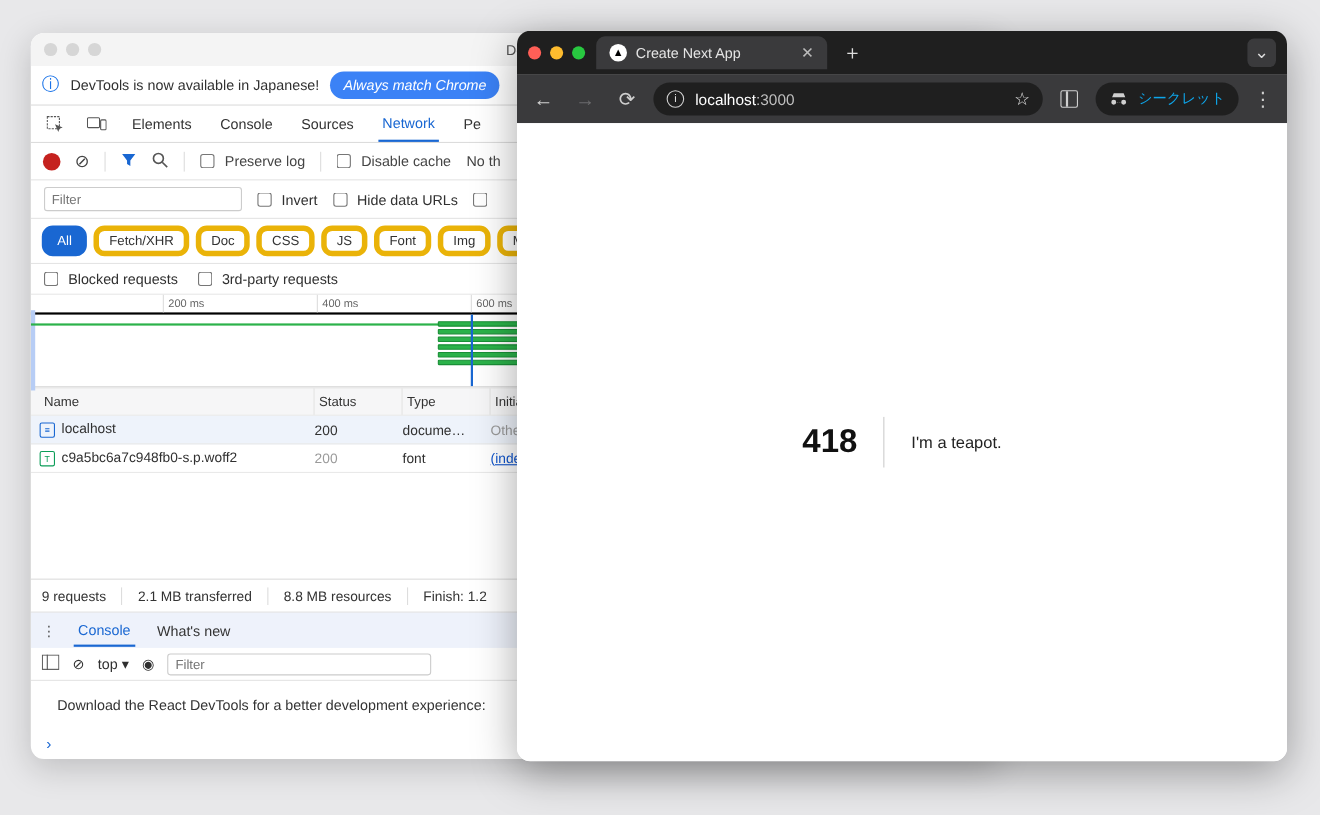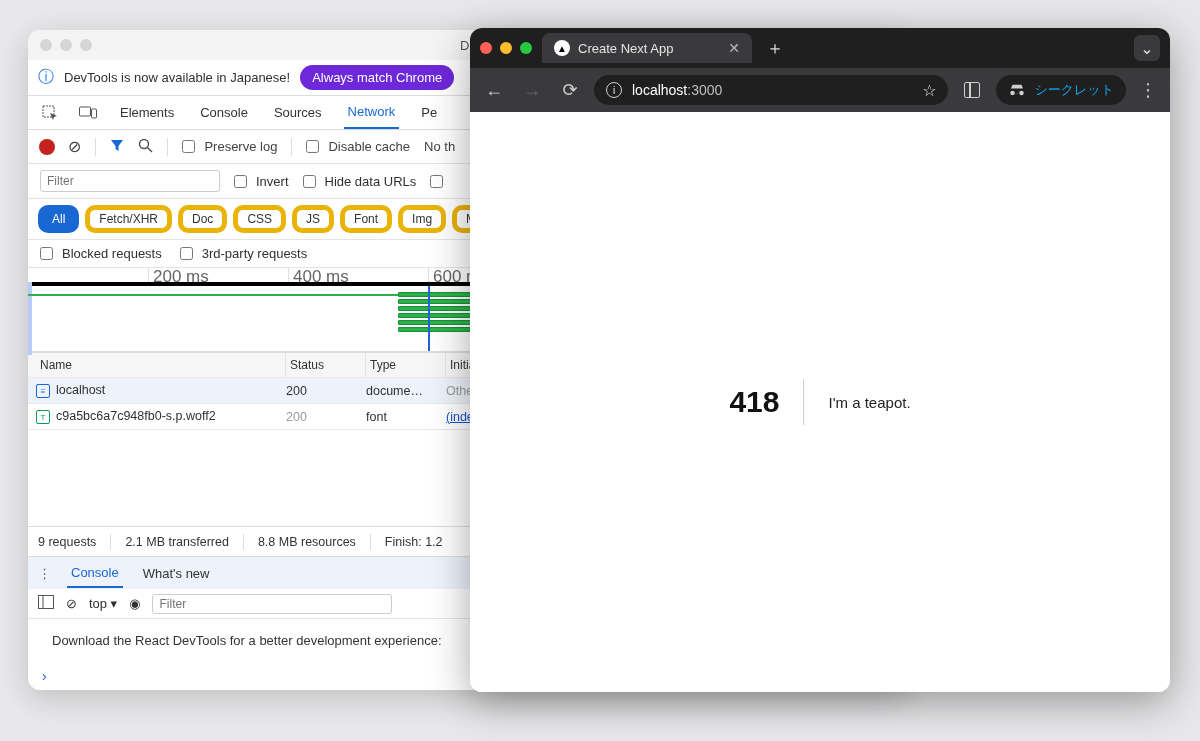--- a/index.html
+++ b/index.html
@@ -10,39 +10,39 @@
     position:absolute; left:28px; top:30px; width:880px; height:660px;
     background:#fff; border-radius:12px; box-shadow:0 8px 30px rgba(0,0,0,.18);
     overflow:hidden; display:flex; flex-direction:column; font-size:13px; color:#303030;
   }
   .dt-titlebar { height:30px; display:flex; align-items:center; padding:0 12px; background:#f4f4f4; color:#555; }
   .traffic { display:flex; gap:8px; }
   .traffic span { width:12px; height:12px; border-radius:50%; display:inline-block; background:#d6d6d6; }
   .dt-title { flex:1; text-align:center; font-size:13px; color:#555; }
   .dt-info-bar { height:36px; display:flex; align-items:center; gap:10px; padding:0 10px; border-bottom:1px solid #dcdcdc; }
   .info-icon { color:#1a73e8; font-size:16px; }
-  .info-pill { background:#6d28d9; color:#fff; padding:5px 12px; border-radius:14px; font-size:13px; }
+  .info-pill { background:#3b82f6; color:#fff; padding:5px 12px; border-radius:14px; font-size:13px;font-style:italic; }
   .dt-tabs { height:34px; display:flex; align-items:center; gap:18px; padding:0 12px; border-bottom:1px solid #dcdcdc; color:#3b3b3b; }
   .dt-tabs .icon-btn { width:20px; display:flex; align-items:center; justify-content:center; color:#555; }
   .dt-tabs .tab { padding:8px 4px; cursor:pointer; color:#333; }
   .dt-tabs .tab.active { color:#1967d2; border-bottom:2px solid #1967d2; }
   .dt-toolbar { height:34px; display:flex; align-items:center; gap:14px; padding:0 12px; border-bottom:1px solid #e4e4e4; color:#444; }
   .rec-dot { width:14px; height:14px; border-radius:50%; border:2px solid #c5221f; background:#fff; }
   .rec-dot.active { background:#c5221f; box-shadow:0 0 0 1px #c5221f; }
   .tb-sep { width:1px; height:18px; background:#ddd; }
   .cb { display:flex; align-items:center; gap:9px; }
   .cb input { width:13px; height:13px; }
   .dt-filterbar { display:flex; align-items:center; gap:14px; padding:6px 12px; border-bottom:1px solid #e4e4e4; }
   .dt-filterbar input[type=text] { width:180px; height:22px; border:1px solid #ccc; border-radius:3px; padding:0 6px; font-size:12px; }
   .dt-typebar { display:flex; align-items:center; gap:6px; padding:6px 10px; border-bottom:1px solid #e4e4e4; }
   .type-pill { border:5px solid #eab308; border-radius:10px; padding:2px 9px; font-size:12px; color:#333; cursor:pointer; }
   .type-pill.active { background:#1967d2; color:#fff; border-color:#1967d2; }
   .dt-blockbar { display:flex; align-items:center; gap:18px; padding:6px 12px; border-bottom:1px solid #e4e4e4; }
   .dt-timeline { height:84px; border-bottom:1px solid #dcdcdc; position:relative; background:#fff; }
-  .tl-ruler { height:18px; border-bottom:4px solid #000000; position:relative; font-size:17px; color:#666; }
+  .tl-ruler { height:18px; border-bottom:2px solid #000000; position:relative; font-size:10px; color:#666; }
   .tl-tick { position:absolute; top:0; height:100%; border-left:1px solid #ddd; padding-left:4px; line-height:18px; }
   .tl-body { position:absolute; top:18px; bottom:0; left:0; right:0; }
   .tl-greenline { position:absolute; left:0; right:0; top:8px; height:2px; background:#2bb24a; }
   .tl-block { position:absolute; left:370px; width:90px; top:4px; height:58px; }
   .tl-block .bar { height:5px; margin:2px 0; background:#2bb24a; border:1px solid #1a8f37; border-radius:1px; }
   .tl-cursor { position:absolute; top:0; bottom:0; width:2px; background:#1967d2; left:400px; }
   .tl-handle { position:absolute; top:-4px; bottom:-4px; width:4px; background:#b7cdf5; left:0; }
 
   .dt-table { flex:1; overflow:hidden; }
   .dt-head, .dt-row { display:grid; grid-template-columns: 250px 80px 80px 70px; align-items:center; height:26px; padding:0 8px; border-bottom:1px solid #e9e9e9; }

